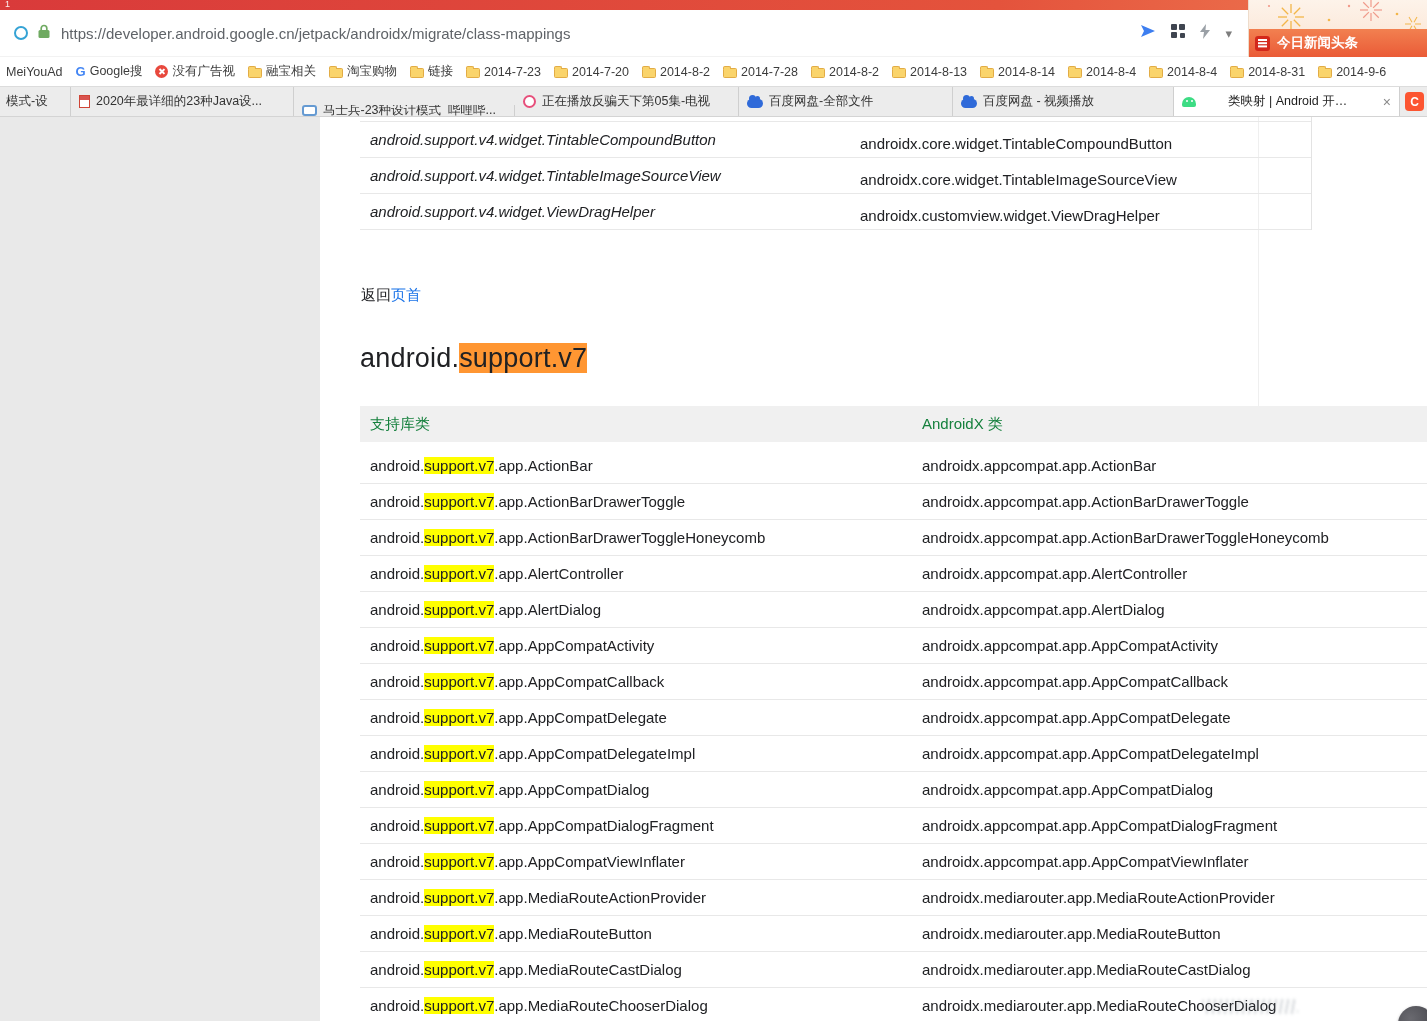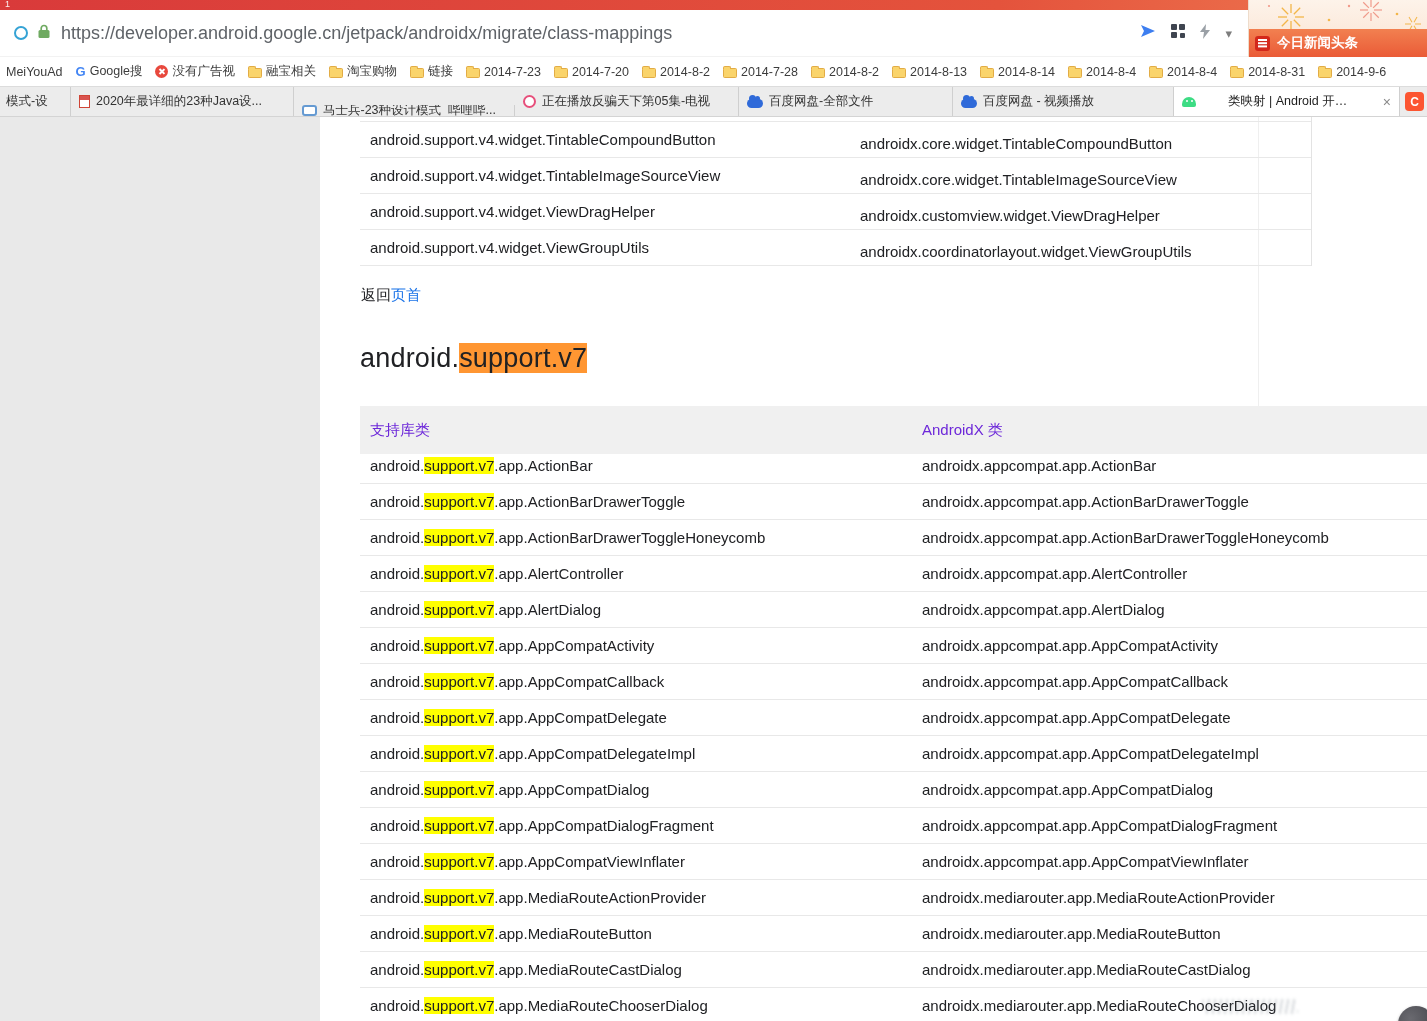--- a/index.html
+++ b/index.html
@@ -11,21 +11,21 @@
   .topbar { position:absolute; left:0; top:0; width:1427px; height:10px;
             background:linear-gradient(90deg,#d93a3a 0%,#e4533c 70%,#ef7a52 100%); }
   .title-frag { position:absolute; left:5px; top:-1px; font-size:9px; color:rgba(255,255,255,.92); }
 
   
   .addr-row { position:absolute; left:0; top:10px; width:1248px; height:47px; background:#fff;
               display:flex; align-items:center; padding-left:14px; border-bottom:1px solid #f2f2f2; }
   .ic { flex:none; display:inline-block; position:relative; }
   .ic-ring { width:14px; height:14px; border:2px solid #35a3d5; border-radius:50%; }
   .ic-lock { margin-left:10px; }
-  .url { flex:1; margin-left:11px; font-size:18px; color:#5f6368; white-space:nowrap; overflow:hidden; }
+  .url { flex:1; margin-left:11px; font-size:15px; color:#5f6368; white-space:nowrap; overflow:hidden; }
   .addr-actions { display:flex; align-items:center; gap:15px; margin-right:16px; }
   .chev { color:#7d7d7d; font-size:13px; line-height:1; }
 
   
   .theme-corner { position:absolute; left:1248px; top:0; width:179px; height:57px;
                   background:linear-gradient(180deg,#fdf3ea 0%,#fbe2cf 100%);
                   border-left:1px solid #eedccb; overflow:hidden; }
   .fw { position:absolute; left:0; top:0; }
   .news-bar { position:absolute; left:0; right:0; bottom:0; height:28px;
               background:linear-gradient(180deg,#f28050,#ea5b37);
@@ -80,32 +80,32 @@
              font-size:12px; display:flex; align-items:center; justify-content:center; }
 
   
   .content { position:absolute; left:0; top:117px; width:1427px; height:904px; background:#fff; }
   .gutter { position:absolute; left:0; top:0; width:320px; height:904px; background:#e9e9e9; }
   .edge-line { position:absolute; left:1258px; top:0; width:1px; height:289px; background:#efefef; }
 
   .table-top { position:absolute; left:360px; top:0; width:952px; border-right:1px solid #e3e3e3; }
   .pspacer { height:5px; border-bottom:1px solid #e8e8e8; }
   .prow { height:36px; display:flex; align-items:center; border-bottom:1px solid #e8e8e8; font-size:15px; color:#202124; }
-  .pc-left { width:500px; padding-left:10px; flex:none; white-space:nowrap; }
+  .pc-left { width:500px; padding-left:10px; flex:none; white-space:nowrap;font-style:italic; }
   .pc-right { flex:1; white-space:nowrap;margin-top:8px; }
 
   .backtop { position:absolute; left:361px; top:169px; font-size:15px; color:#202124; }
   .backtop .link { color:#1a73e8; text-decoration:none; cursor:pointer; }
 
   .heading { position:absolute; left:360px; top:226px; font-size:27px; font-weight:400; color:#202124; letter-spacing:.2px; }
   .hl-active { background:#ff9632; }
   .hl { background:#ffff00; }
 
-  .thead { position:absolute; left:360px; top:289px; width:1067px; height:48px; background:#f0f0f0;
-           display:flex; align-items:center; font-size:15px; font-weight:500; color:#6d28d9; }
+  .thead { position:absolute; left:360px; top:289px; width:1067px; height:36px; background:#f0f0f0;
+           display:flex; align-items:center; font-size:15px; font-weight:500; color:#15803d; }
   .hc-left { width:562px; padding-left:10px; flex:none; }
   .hc-right { flex:1; }
 
   #mainRows { position:absolute; left:360px; top:331px; width:1067px; }
   .mrow { height:36px; display:flex; align-items:center; border-bottom:1px solid #e8e8e8; font-size:15px; color:#202124; }
   .mc-left { width:562px; padding-left:10px; flex:none; white-space:nowrap; }
   .mc-right { flex:1; white-space:nowrap; }
 
   .watermark { position:absolute; left:1202px; top:882px; width:96px; height:15px; border-radius:3px;
                background:repeating-linear-gradient(100deg, rgba(120,130,140,.85) 0 2px, rgba(120,130,140,0) 2px 6px);
@@ -312,24 +312,20 @@
           <div class="pc-right">androidx.core.widget.TintableCompoundButton</div>
         </div>
         <div class="prow">
           <div class="pc-left">android.support.v4.widget.TintableImageSourceView</div>
           <div class="pc-right">androidx.core.widget.TintableImageSourceView</div>
         </div>
         <div class="prow">
           <div class="pc-left">android.support.v4.widget.ViewDragHelper</div>
           <div class="pc-right">androidx.customview.widget.ViewDragHelper</div>
         </div>
-        <div class="prow">
-          <div class="pc-left">android.support.v4.widget.ViewGroupUtils</div>
-          <div class="pc-right">androidx.coordinatorlayout.widget.ViewGroupUtils</div>
-        </div>
       </div>
 
     <div class="backtop">
       <span>返回</span><a class="link">页首</a>
     </div>
 
     <div class="heading">
       <span>android.</span><span class="hl-active">support.v7</span>
     </div>
 

